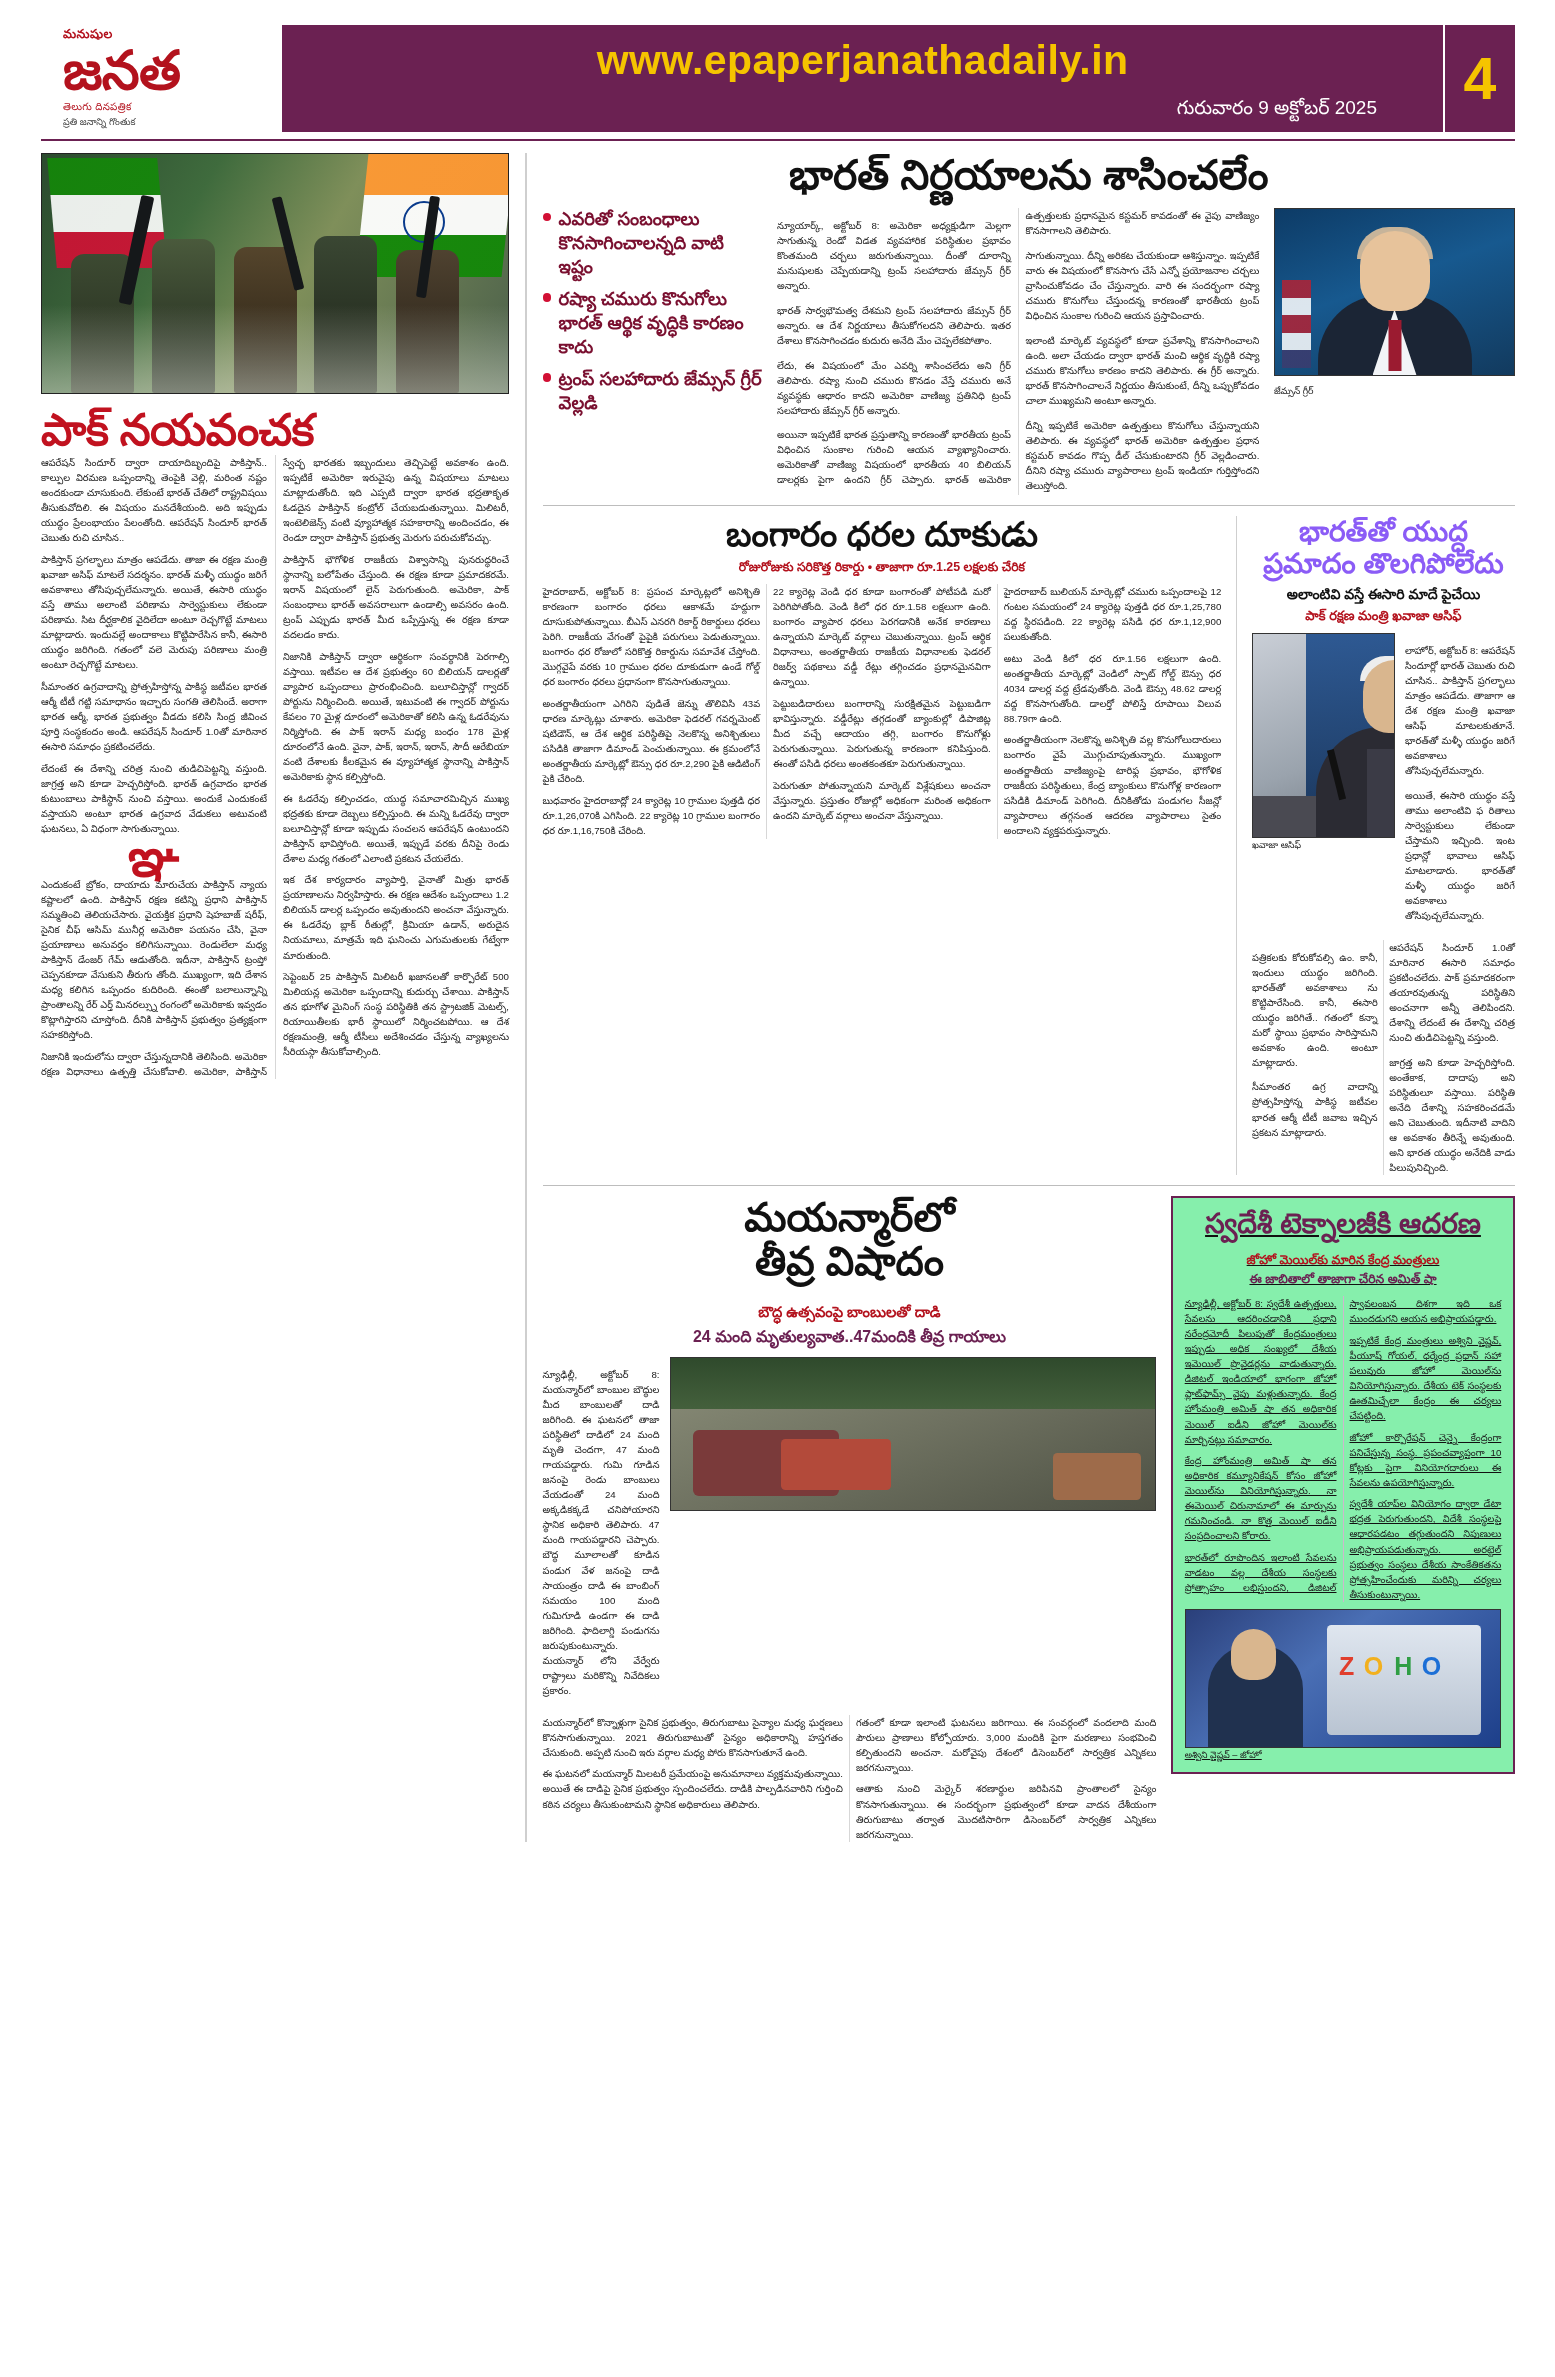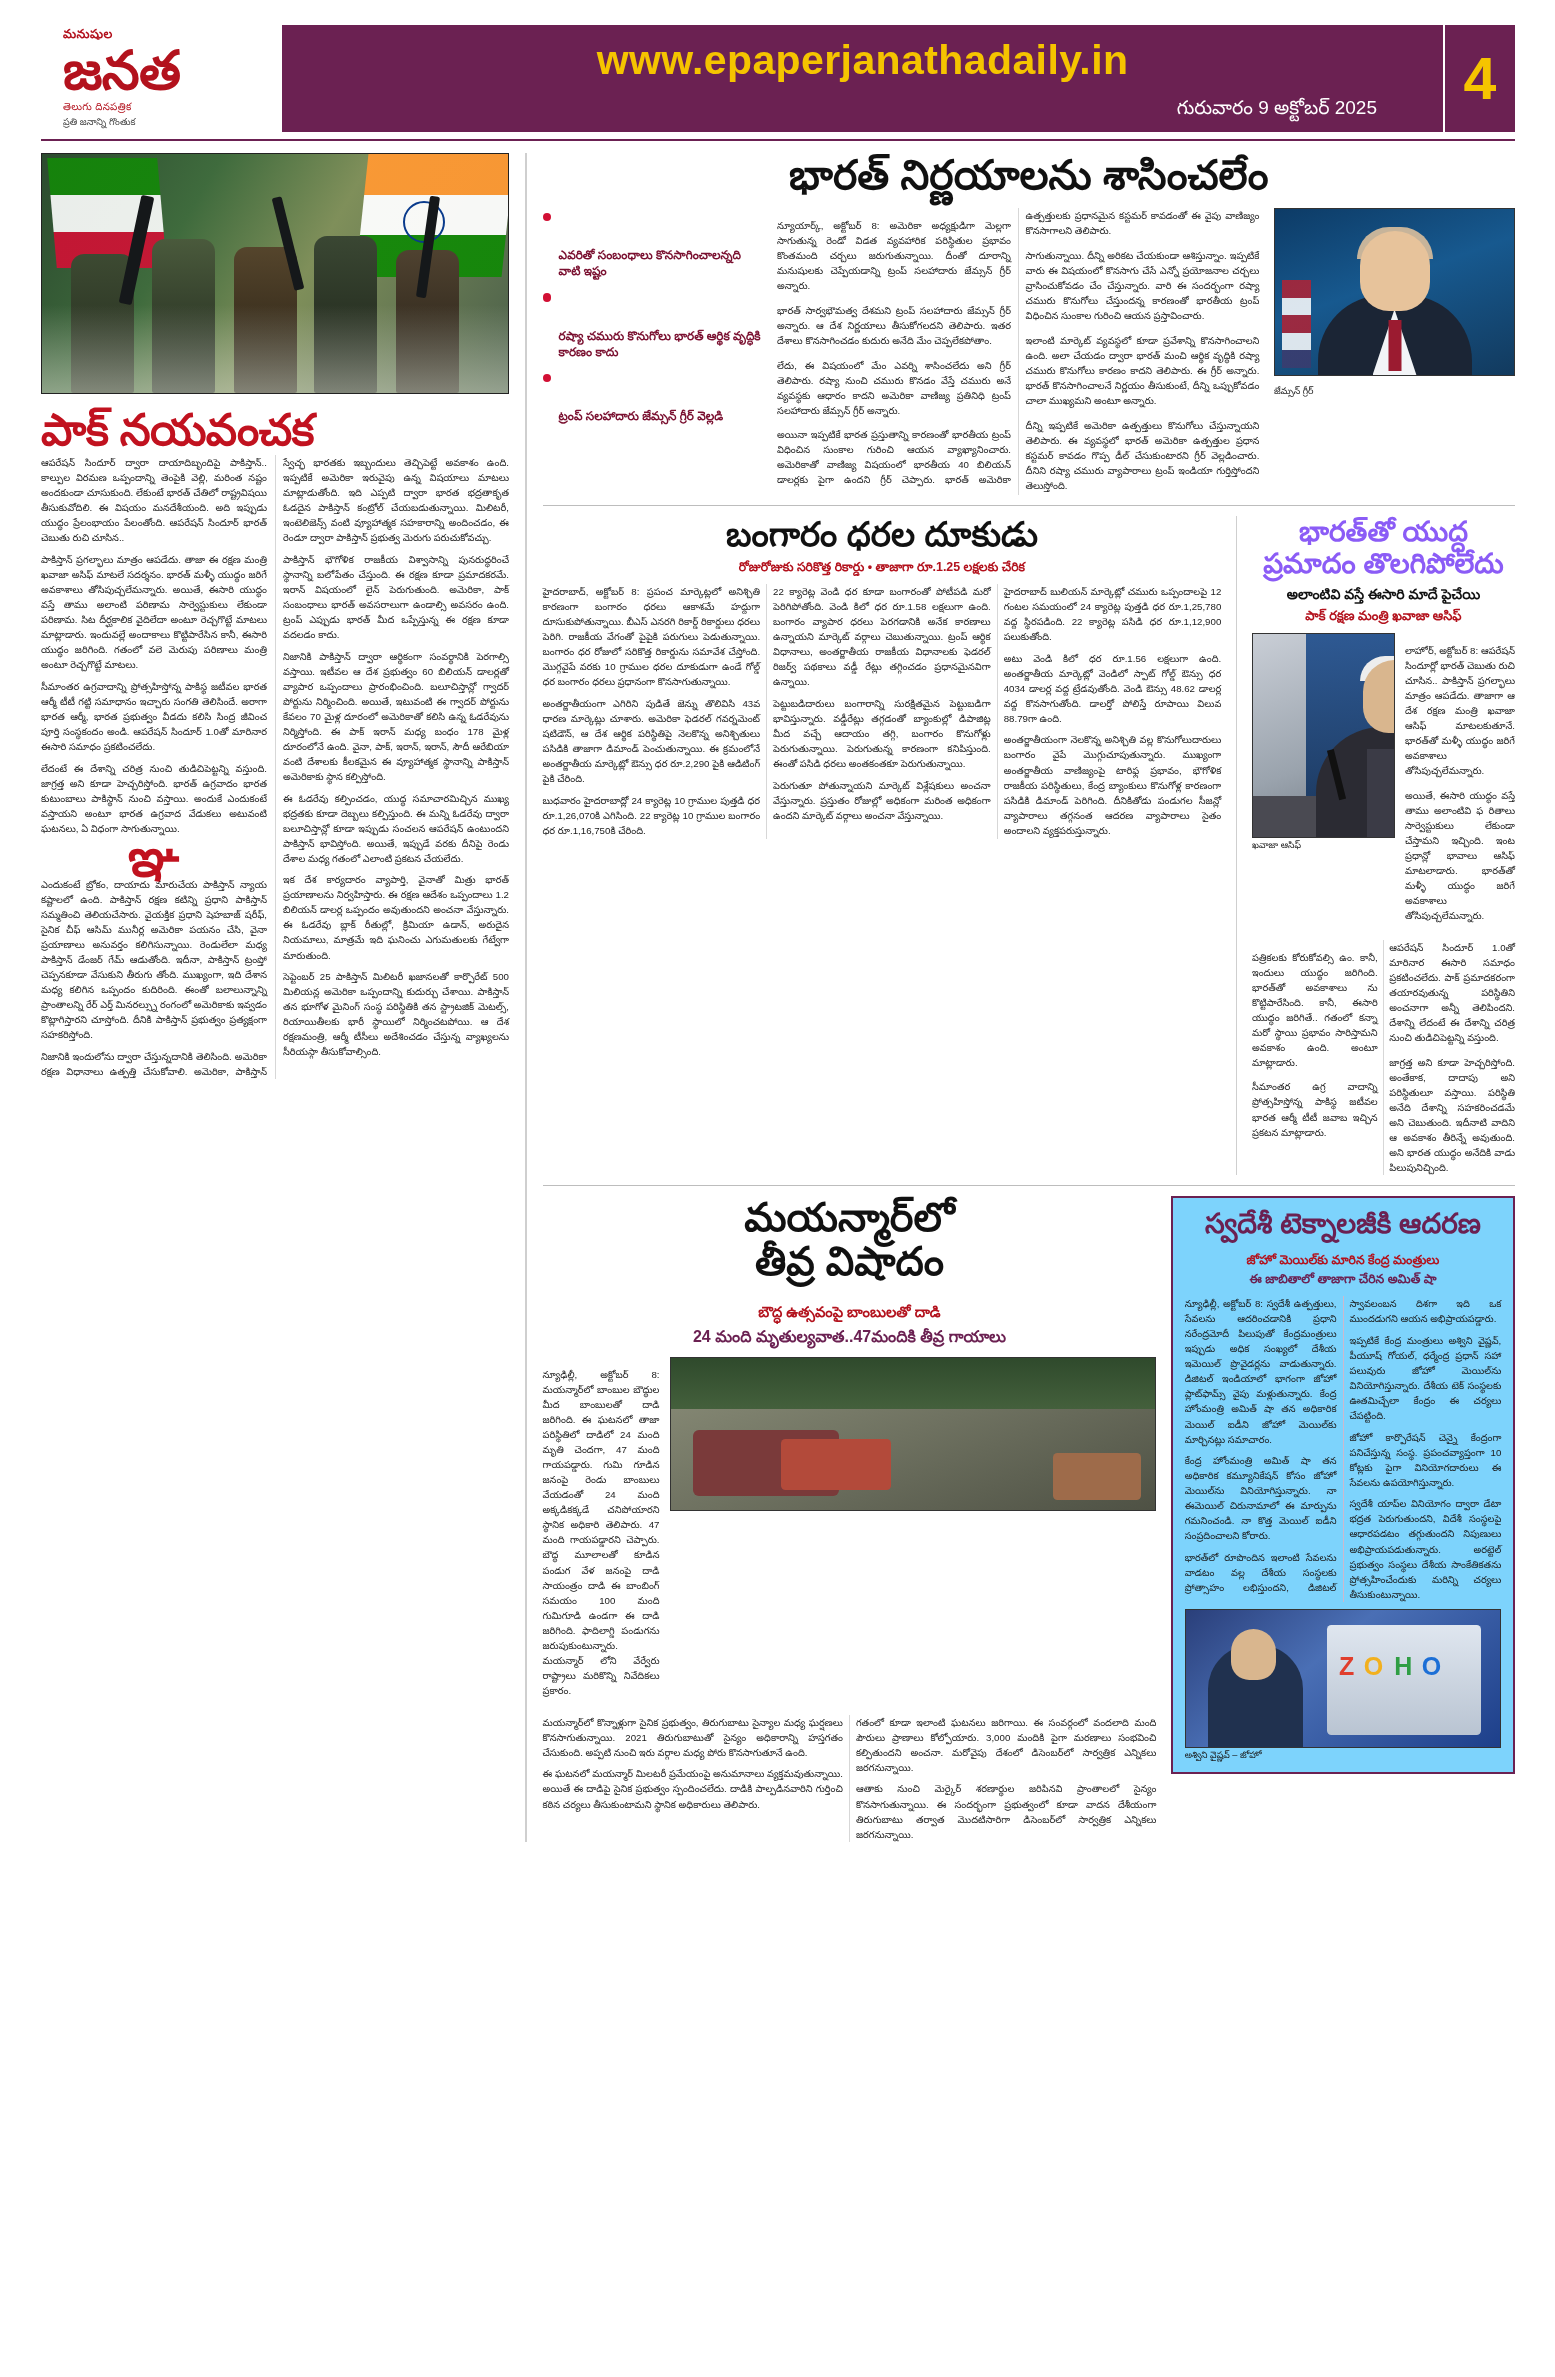--- a/index.html
+++ b/index.html
@@ -229,25 +229,24 @@
     display: flex;
     gap: 7.3px;
     margin-bottom: 8.8px;
     align-items: flex-start;
   }
   .bullet .dot {
     width: 8.8px; height: 8.8px; border-radius: 50%;
     background: #d21034; flex: 0 0 8.8px; margin-top: 4.4px;
   }
   .bullet .btxt {
-    font-size: 12px;
+    font-size: 18px;
     font-weight: bold;
     color: #7a1030;
     line-height: 1.32;
-    margin-top: 40px;
   }
   .top-cols {
     flex: 1;
     column-count: 2;
     column-gap: 14.6px;
     column-rule: 0.7px solid #d7d7d7;
   }
   .top-col3 { width: 241px; }
   .portrait {
     width: 100%;
@@ -401,23 +400,24 @@
     background: #9e6b4a; border-radius: 4.4px;
   }
   .mp-tree {
     position: absolute; left: 0; top: 0; width: 100%; height: 51px;
     background: linear-gradient(180deg,#2f4a2c,#44603c);
   }
 
   
   .sw-box {
     border: 2.2px solid #6b2152;
-    background: #7dd3fc;
+    background: #86efac;
     padding: 10.2px 11.7px;
     box-sizing: border-box;
+    text-decoration: underline;
   }
   .sw-head {
     color: #6b2152; font-size: 28px; font-weight: bold; text-align: center;
     line-height: 1.1;
   }
   .sw-sub1 {
     text-align: center; color: #b3121d; font-size: 12.4px; font-weight: bold;
     margin-top: 13px; line-height: 1.35;
   }
   .sw-sub2 {

